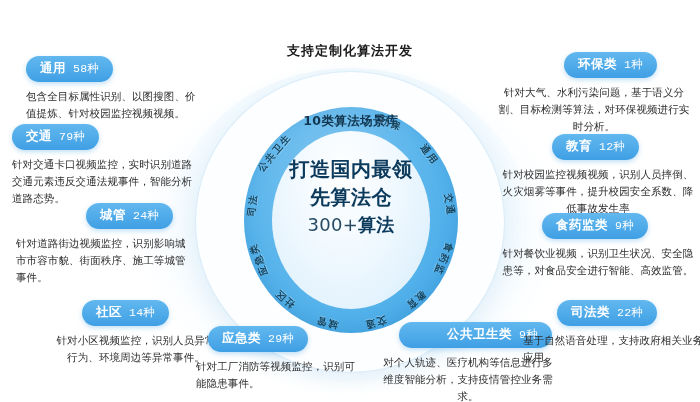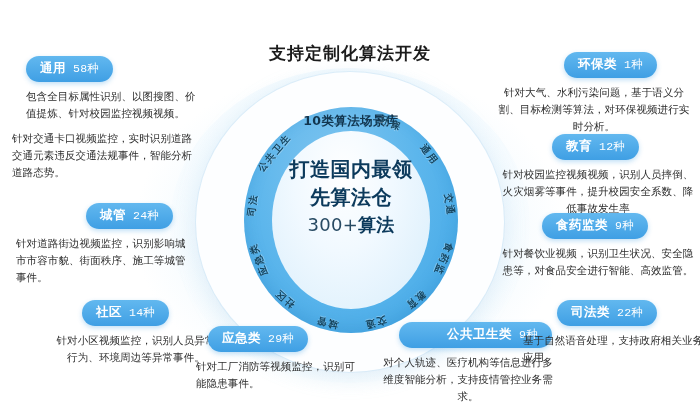--- a/index.html
+++ b/index.html
@@ -13,21 +13,21 @@
     position:absolute;left:0;top:0;width:700px;height:402px;
     background:
       radial-gradient(ellipse 300px 230px at 350px 230px, #eaf5fd 0%, #f3fafe 45%, #ffffff 72%),
       linear-gradient(180deg,#ffffff 0%,#fbfdff 55%,#ffffff 100%);
     overflow:hidden;
   }
 
   
   .main-title{
     position:absolute;left:0;top:42px;width:700px;text-align:center;
-    font-size:17px;font-weight:bold;color:#1b1b1b;letter-spacing:1px;
+    font-size:13px;font-weight:bold;color:#1b1b1b;letter-spacing:1px;
     text-shadow:0 1px 0 rgba(255,255,255,.9);
   }
 
   
   .halo{
     position:absolute;left:170px;top:68px;width:360px;height:315px;
     border-radius:50%;
     background:radial-gradient(ellipse at 50% 45%, rgba(226,243,253,.95) 0%, rgba(238,248,254,.8) 55%, rgba(255,255,255,0) 75%);
   }
   .ring-outer{
@@ -178,20 +178,21 @@
         <span style="left: 391.267px; top: 124.078px; transform: translate(-50%, -50%) rotate(24deg);">环保</span>
       </div>
     </div>
 
   <div id="cards-layer">
       <div class="card" id="card-general">
         <div><span class="pill"><span>通用</span><span class="cnt"> 58种</span></span></div>
         <div class="desc">包含全目标属性识别、以图搜图、价值提炼、针对校园监控视频视频。</div>
       </div>
       <div class="card" id="card-traffic">
+        <div><span class="pill"><span>交通</span><span class="cnt"> 79种</span></span></div>
         <div class="desc">针对交通卡口视频监控，实时识别道路交通元素违反交通法规事件，智能分析道路态势。</div>
       </div>
       <div class="card" id="card-citymgmt">
         <div><span class="pill"><span>城管</span><span class="cnt"> 24种</span></span></div>
         <div class="desc">针对道路街边视频监控，识别影响城市市容市貌、街面秩序、施工等城管事件。</div>
       </div>
       <div class="card" id="card-community">
         <div><span class="pill"><span>社区</span><span class="cnt"> 14种</span></span></div>
         <div class="desc">针对小区视频监控，识别人员异常行为、环境周边等异常事件。</div>
       </div>

